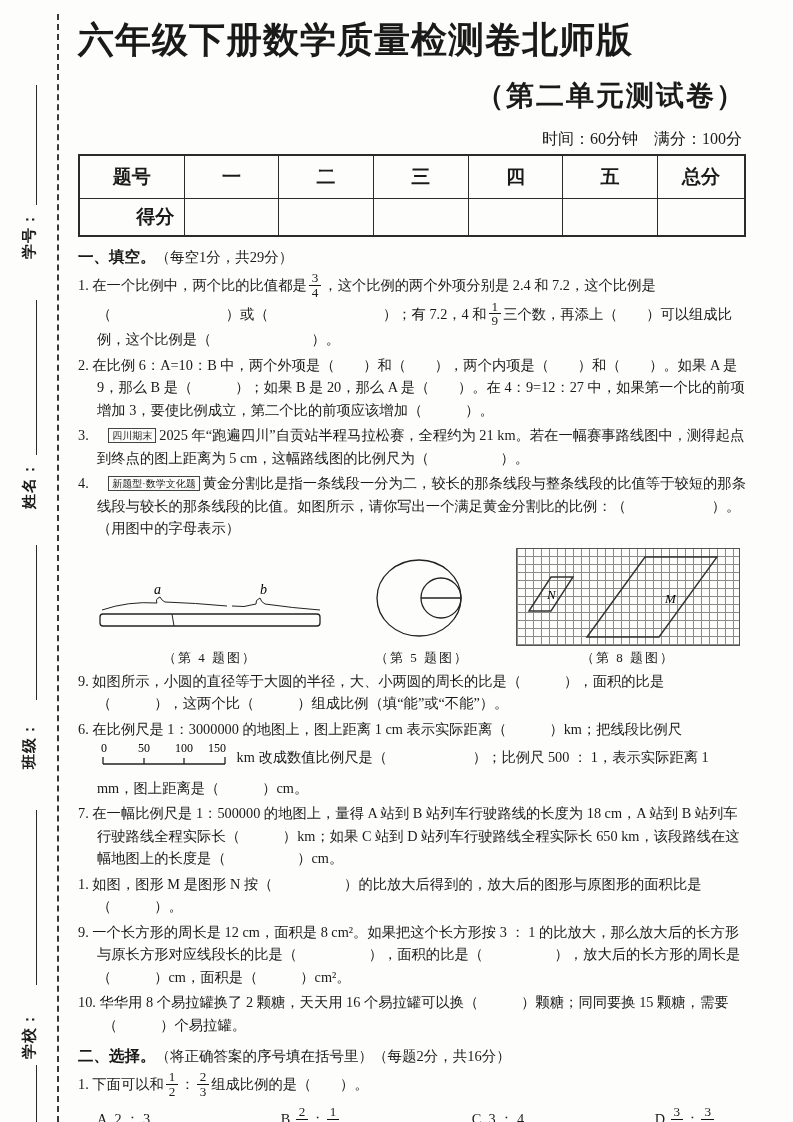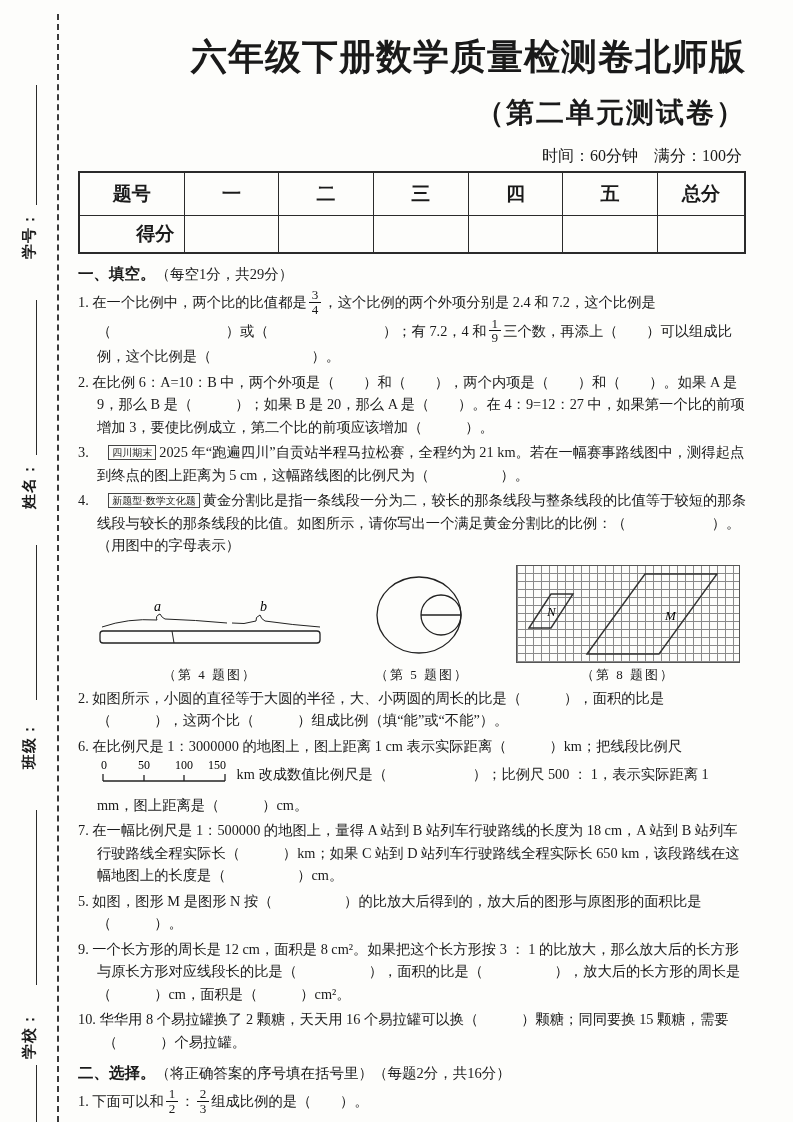--- a/index.html
+++ b/index.html
@@ -5,21 +5,21 @@
   html,body{margin:0;padding:0;background:#e8e8e6;}
   .page{position:relative;width:793px;height:1122px;margin:0 auto;background:#fdfdfb;
         font-family:"Liberation Serif","DejaVu Serif",serif;color:#1a1a1a;overflow:hidden;}
   
   .fold-line{position:absolute;left:57px;top:14px;bottom:0;width:0;border-left:2px dashed #3a3a3a;}
   .side-line{position:absolute;left:36px;width:0;border-left:1.5px solid #2b2b2b;}
   .vlabel{position:absolute;left:-7px;width:72px;height:72px;line-height:72px;text-align:center;
           transform:rotate(-90deg);font-weight:bold;font-size:15px;letter-spacing:1px;}
   
   .main{position:absolute;left:78px;top:18px;width:668px;}
-  .title{text-align:right;font-size:36px;font-weight:bold;letter-spacing:1px;line-height:1.25;margin-top:17px;}
+  .title{text-align:left;font-size:36px;font-weight:bold;letter-spacing:1px;line-height:1.25;}
   .subtitle{text-align:right;font-size:28px;font-weight:bold;margin-top:14px;letter-spacing:2px;}
   .meta{text-align:right;font-size:16px;margin-top:14px;padding-right:4px;}
   
   table.score{width:100%;border-collapse:collapse;margin-top:4px;}
   table.score td{border:1.5px solid #2b2b2b;text-align:center;font-size:19px;font-weight:bold;}
   table.score{border:2.5px solid #2b2b2b;}
   table.score tr:first-child td{height:40px;}
   table.score tr:last-child td{height:34px;padding-left:48px;}
   td.c0{width:15%;} td.cn{width:13.5%;} td.cl{width:12.5%;}
   
@@ -133,40 +133,40 @@
             <polygon points="12,62 34,28 56,28 34,62" fill="none" stroke="#333" stroke-width="1.4"></polygon>
             <polygon points="70,88 128,8 200,8 142,88" fill="none" stroke="#333" stroke-width="1.4"></polygon>
             <text x="30" y="50" font-size="13" font-style="italic">N</text>
             <text x="148" y="54" font-size="13" font-style="italic">M</text>
           </svg>
         </div>
         <div class="cap">（第 8 题图）</div>
       </div>
     </div>
 
-    <div class="q">2. 如图所示，小圆的直径等于大圆的半径，大、小两圆的周长的比是（　　　），面积的比是（　　　），这两个比（　　　）组成比例（填“能”或“不能”）。</div>
+    <div class="q">9. 如图所示，小圆的直径等于大圆的半径，大、小两圆的周长的比是（　　　），面积的比是（　　　），这两个比（　　　）组成比例（填“能”或“不能”）。</div>
 
     <div class="q">
       <span>6. 在比例尺是 1：3000000 的地图上，图上距离 1 cm 表示实际距离（　　　）km；把线段比例尺</span>
       <span class="scalebar"><svg width="134" height="30">
         <text x="7" y="12" font-size="12" text-anchor="middle">0</text>
         <text x="47" y="12" font-size="12" text-anchor="middle">50</text>
         <text x="87" y="12" font-size="12" text-anchor="middle">100</text>
         <text x="120" y="12" font-size="12" text-anchor="middle">150</text>
         <line x1="6" y1="24" x2="128" y2="24" stroke="#222" stroke-width="1.3"></line>
         <line x1="6" y1="24" x2="6" y2="17" stroke="#222" stroke-width="1.3"></line>
         <line x1="47" y1="24" x2="47" y2="18" stroke="#222" stroke-width="1.3"></line>
         <line x1="87" y1="24" x2="87" y2="18" stroke="#222" stroke-width="1.3"></line>
         <line x1="128" y1="24" x2="128" y2="17" stroke="#222" stroke-width="1.3"></line>
       </svg></span>
       <span>km 改成数值比例尺是（　　　　　　）；比例尺 500 ： 1，表示实际距离 1 mm，图上距离是（　　　）cm。</span>
     </div>
 
     <div class="q">7. 在一幅比例尺是 1：500000 的地图上，量得 A 站到 B 站列车行驶路线的长度为 18 cm，A 站到 B 站列车行驶路线全程实际长（　　　）km；如果 C 站到 D 站列车行驶路线全程实际长 650 km，该段路线在这幅地图上的长度是（　　　　　）cm。</div>
-    <div class="q">5. 如图，图形 M 是图形 N 按（　　　　　）的比放大后得到的，放大后的图形与原图形的面积比是（　　　）。</div>
+    <div class="q">1. 如图，图形 M 是图形 N 按（　　　　　）的比放大后得到的，放大后的图形与原图形的面积比是（　　　）。</div>
     <div class="q">9. 一个长方形的周长是 12 cm，面积是 8 cm²。如果把这个长方形按 3 ： 1 的比放大，那么放大后的长方形与原长方形对应线段长的比是（　　　　　），面积的比是（　　　　　），放大后的长方形的周长是（　　　）cm，面积是（　　　）cm²。</div>
     <div class="q q2digit">10. 华华用 8 个易拉罐换了 2 颗糖，天天用 16 个易拉罐可以换（　　　）颗糖；同同要换 15 颗糖，需要（　　　）个易拉罐。</div>
 
     <div class="sec-head"><b>二、选择。</b><span class="sec-note">（将正确答案的序号填在括号里）（每题2分，共16分）</span></div>
 
     <div class="q">
       <span>1. 下面可以和</span><span class="frac"><span class="fn">1</span><span class="fd">2</span></span><span>：</span><span class="frac"><span class="fn">2</span><span class="fd">3</span></span><span>组成比例的是（　　）。</span>
     </div>
 
     <div class="opts">

